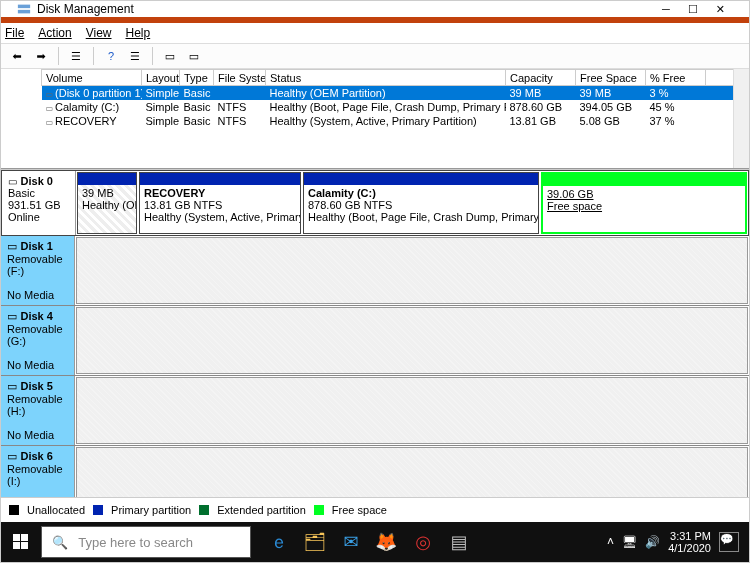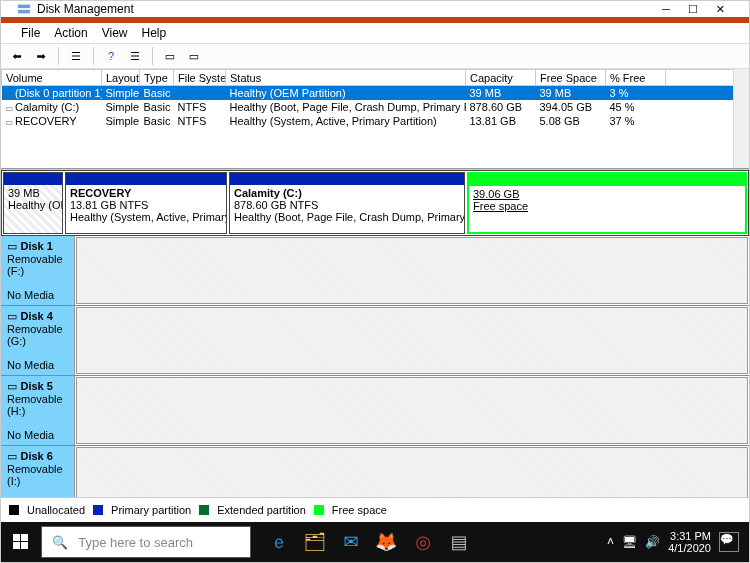--- a/index.html
+++ b/index.html
@@ -3,21 +3,21 @@
 <meta charset="utf-8">
 <style>
   * { box-sizing: border-box; font-family: "Segoe UI", Tahoma, sans-serif; }
   html, body { margin: 0; padding: 0; width: 750px; height: 563px; background: #fff; overflow: hidden; font-size: 11px; }
   .window { width: 750px; height: 563px; display: flex; flex-direction: column; border: 1px solid #ccc; }
   .titlebar { height: 22px; display: flex; align-items: center; background: #fff; padding: 0 16px; border-bottom: 6px solid #c2410c; }
   .titlebar .icon { width: 14px; height: 14px; margin-right: 6px; }
   .titlebar .title { flex: 1; font-size: 12px; }
   .titlebar .ctrls { display: flex; gap: 18px; padding-right: 8px; }
   .titlebar .ctrls span { cursor: pointer; }
-  .menubar { height: 20px; display: flex; align-items: center; gap: 14px; padding: 0 20px; font-size: 12px; }
+  .menubar { height: 20px; display: flex; align-items: center; gap: 14px; padding: 0 4px; font-size: 12px; text-decoration: underline; }
   .toolbar { height: 26px; display: flex; align-items: center; gap: 4px; padding: 0 6px; border-top: 1px solid #ddd; border-bottom: 1px solid #ddd; background: #fcfcfc; }
   .toolbar .sep { width: 1px; height: 18px; background: #ccc; margin: 0 3px; }
   .toolbar .tbtn { width: 20px; height: 20px; display: flex; align-items: center; justify-content: center; border: 1px solid transparent; }
 
   .top-pane { border-bottom: 1px solid #999; position: relative; }
   .vol-table { width: 100%; border-collapse: collapse; table-layout: fixed; }
   .vol-table th { background: #fff; border: 1px solid #ccc; font-weight: normal; text-align: left; padding: 1px 4px; font-size: 11px; height: 16px; overflow: hidden; white-space: nowrap; }
   .vol-table td { padding: 1px 4px; font-size: 11px; height: 14px; overflow: hidden; white-space: nowrap; }
   .vol-table tr.sel td { background: #0078d7; color: #fff; }
   .disc-icon::before { content: "▭"; font-size: 8px; color: #666; margin-right: 2px; }
@@ -90,21 +90,21 @@
     <span class="sep"></span>
     <span class="tbtn">☰</span>
     <span class="sep"></span>
     <span class="tbtn" style="color:#1a59c9;">?</span>
     <span class="tbtn">☰</span>
     <span class="sep"></span>
     <span class="tbtn">▭</span>
     <span class="tbtn">▭</span>
   </div>
 
-  <div class="top-pane" style="height:100px;">
+  <div class="top-pane" style="height:100px;padding-left:40px;">
     <div class="top-scroll"></div>
     <table class="vol-table">
       <colgroup>
         <col style="width:100px">
           <col style="width:38px">
           <col style="width:34px">
           <col style="width:52px">
         <col style="width:240px">
           <col style="width:70px">
           <col style="width:70px">
@@ -158,20 +158,27 @@
           <td>37 %</td>
             <td></td>
         </tr>
       </tbody>
     </table>
   </div>
 
   <div class="bottom-pane">
 
     <div class="disk-row main" style="height:66px;">
+      <div class="disk-label">
+        <span class="dicon">▭</span>
+        <span class="dname">Disk 0</span><br>
+        <span>Basic</span><br>
+        <span>931.51 GB</span><br>
+        <span>Online</span>
+      </div>
       <div class="parts">
         <div class="part hatched" style="width:60px;">
           <div class="band blue"></div>
           <span>39 MB</span><br>
           <span>Healthy (OEM Partition)</span>
         </div>
         <div class="part" style="width:162px;">
           <div class="band blue"></div>
           <span class="ptitle">RECOVERY</span><br>
           <span>13.81 GB NTFS</span><br>

